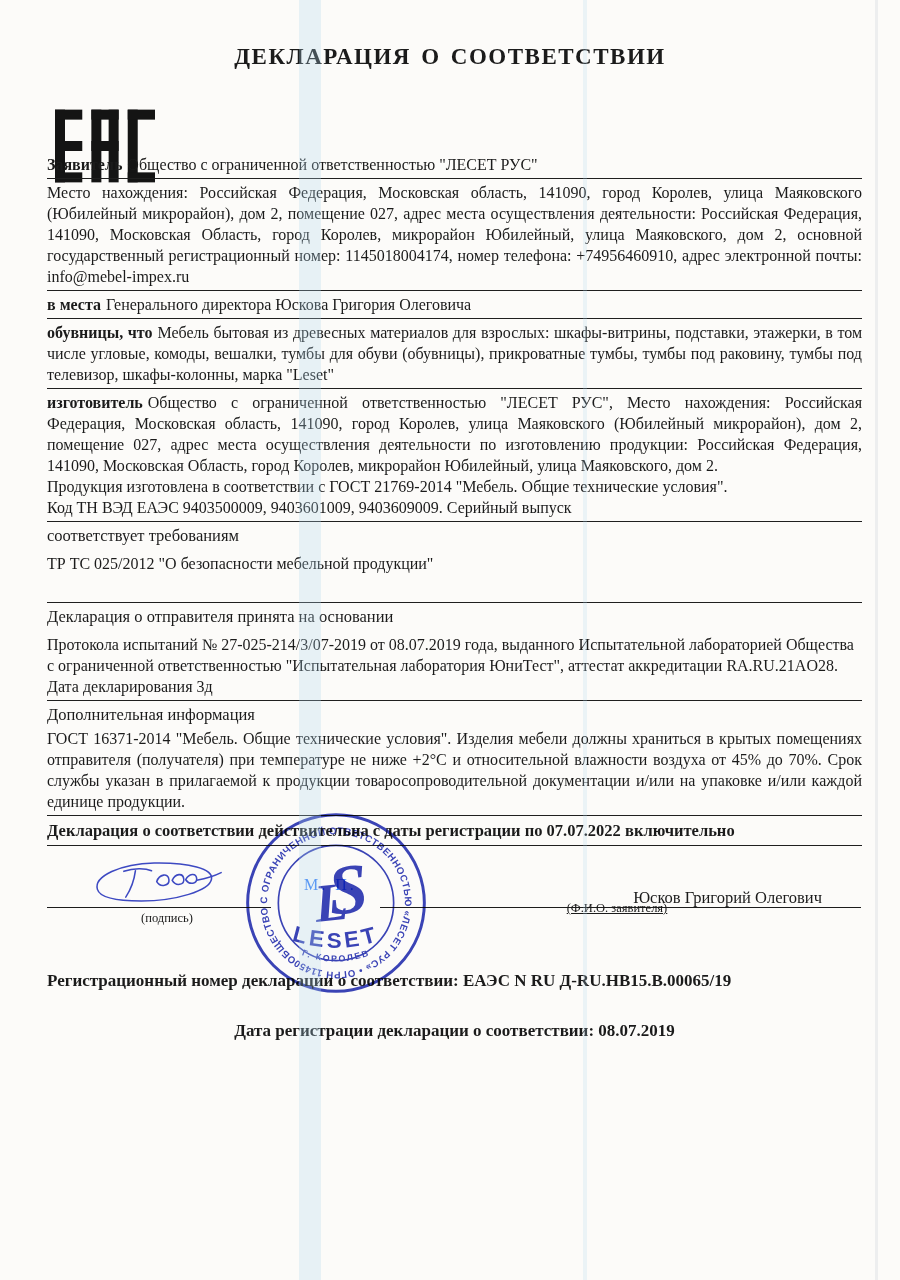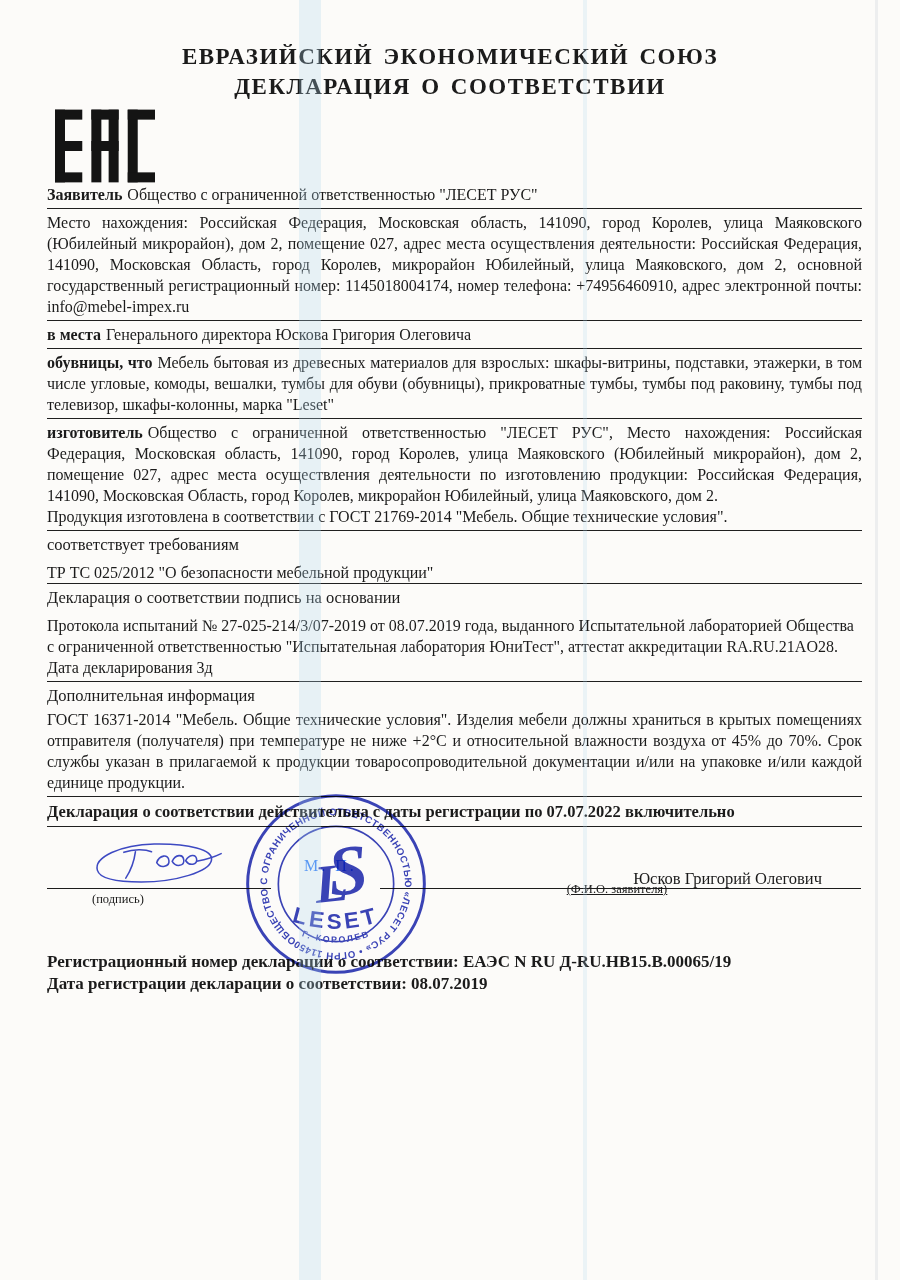--- a/index.html
+++ b/index.html
@@ -21,27 +21,27 @@
   .eac rect{fill:#141414;}
 
   .content{margin:0 38px 0 47px;position:relative;}
   .rule{height:0;border-top:1.8px solid #1f1f1f;margin:3px 0 3px 0;}
   .rule.thin{border-top-width:1.5px;}
   p{margin:0;font-size:16px;line-height:21px;}
   .para{text-align:justify;}
   .lbl{font-weight:bold;padding-right:5px;text-align:center;}
   .head{font-weight:normal;font-size:16.5px;line-height:22px;margin:2px 0 2px 0;}
   .gap-top{margin-top:6px;}
-  .gap-top-lg{margin-top:0;}
+  .gap-top-lg{margin-top:28px;text-align:center;}
   .validity{font-weight:bold;font-size:16.5px;line-height:23px;}
 
   .sig-area{position:relative;height:118px;margin-top:6px;}
   .sig-svg{position:absolute;left:4px;top:0;width:214px;height:58px;z-index:2;}
   .sig-line-left{position:absolute;left:0;top:55px;width:224px;border-top:1.9px solid #1c1c1c;}
-  .cap-sign{position:absolute;left:45px;top:59px;width:150px;font-size:12.5px;line-height:15px;}
+  .cap-sign{position:absolute;left:45px;top:59px;width:150px;text-align:center;font-size:12.5px;line-height:15px;}
   .mp-label{position:absolute;left:257px;top:24px;font-size:16px;letter-spacing:3px;color:#3b82f6;z-index:1;}
   .fio-name{position:absolute;left:365px;top:36px;width:410px;text-align:right;font-size:16.5px;z-index:1;}
   .sig-line-right{position:absolute;left:333px;top:55px;width:481px;border-top:1.9px solid #1c1c1c;}
   .cap-fio{position:absolute;left:365px;top:49px;width:410px;text-align:center;font-size:12.5px;line-height:15px;text-decoration:underline;}
 
   .stamp{position:absolute;left:196px;top:-42px;width:186px;height:186px;z-index:3;
          mix-blend-mode:multiply;opacity:0.93;}
   .stamp text{fill:#2b35b5;}
   .stamp .ring{font-family:"Liberation Sans","DejaVu Sans",sans-serif;font-size:10.4px;font-weight:bold;letter-spacing:0.6px;}
   .stamp .brand{font-family:"Liberation Sans","DejaVu Sans",sans-serif;font-size:24px;font-weight:bold;letter-spacing:4px;}
@@ -65,47 +65,47 @@
   <rect x="40" y="0" width="11" height="80"></rect>
   <rect x="59" y="0" width="11" height="80"></rect>
   <rect x="40" y="0" width="30" height="11"></rect>
   <rect x="40" y="34.5" width="30" height="11"></rect>
   <rect x="80" y="0" width="11" height="80"></rect>
   <rect x="80" y="0" width="30" height="11"></rect>
   <rect x="80" y="69" width="30" height="11"></rect>
 </svg>
 
 <div class="titles">
-  <div class="title-line">ЕВРАЗИЙСКИЙ ЭКОНОМИЧЕСКИЙ СОЮЗ</div>
   <div class="title-line">ДЕКЛАРАЦИЯ О СООТВЕТСТВИИ</div>
 </div>
 
 <div class="content">
 
   <p><span class="lbl">Заявитель</span><span>Общество с ограниченной ответственностью "ЛЕСЕТ РУС"</span></p>
   <div class="rule"></div>
 
   <p class="para">Место нахождения: Российская Федерация, Московская область, 141090, город Королев, улица Маяковского (Юбилейный микрорайон), дом 2, помещение 027, адрес места осуществления деятельности: Российская Федерация, 141090, Московская Область, город Королев, микрорайон Юбилейный, улица Маяковского, дом 2, основной государственный регистрационный номер: 1145018004174, номер телефона: +74956460910, адрес электронной почты: info@mebel-impex.ru</p>
   <div class="rule thin"></div>
 
   <p><span class="lbl">в места</span><span>Генерального директора Юскова Григория Олеговича</span></p>
   <div class="rule"></div>
 
   <p class="para"><span class="lbl">обувницы, что</span><span>Мебель бытовая из древесных материалов для взрослых: шкафы-витрины, подставки, этажерки, в том числе угловые, комоды, вешалки, тумбы для обуви (обувницы), прикроватные тумбы, тумбы под раковину, тумбы под телевизор, шкафы-колонны, марка "Leset"</span></p>
   <div class="rule"></div>
 
   <p class="para"><span class="lbl">изготовитель</span><span>Общество с ограниченной ответственностью "ЛЕСЕТ РУС", Место нахождения: Российская Федерация, Московская область, 141090, город Королев, улица Маяковского (Юбилейный микрорайон), дом 2, помещение 027, адрес места осуществления деятельности по изготовлению продукции: Российская Федерация, 141090, Московская Область, город Королев, микрорайон Юбилейный, улица Маяковского, дом 2.</span></p>
   <p>Продукция изготовлена в соответствии с ГОСТ 21769-2014 "Мебель. Общие технические условия".</p>
+  <p>Код ТН ВЭД ЕАЭС 9403500009, 9403601009, 9403609009. Серийный выпуск</p>
   <div class="rule"></div>
 
   <p class="head">соответствует требованиям</p>
   <p class="gap-top">ТР ТС 025/2012 "О безопасности мебельной продукции"</p>
   <div class="rule gap-top-lg"></div>
 
-  <p class="head">Декларация о соответствии подпись на основании</p>
+  <p class="head">Декларация о отправителя принята на основании</p>
   <p class="gap-top">Протокола испытаний № 27-025-214/3/07-2019 от 08.07.2019 года, выданного Испытательной лабораторией Общества с ограниченной ответственностью "Испытательная лаборатория ЮниТест", аттестат аккредитации RA.RU.21AO28.</p>
   <p>Дата декларирования 3д</p>
   <div class="rule"></div>
 
   <p class="head">Дополнительная информация</p>
   <p class="para">ГОСТ 16371-2014 "Мебель. Общие технические условия". Изделия мебели должны храниться в крытых помещениях отправителя (получателя) при температуре не ниже +2°С и относительной влажности воздуха от 45% до 70%. Срок службы указан в прилагаемой к продукции товаросопроводительной документации и/или на упаковке и/или каждой единице продукции.</p>
   <div class="rule"></div>
 
   <p class="validity">Декларация о соответствии действительна с даты регистрации по 07.07.2022 включительно</p>
   <div class="rule"></div>

